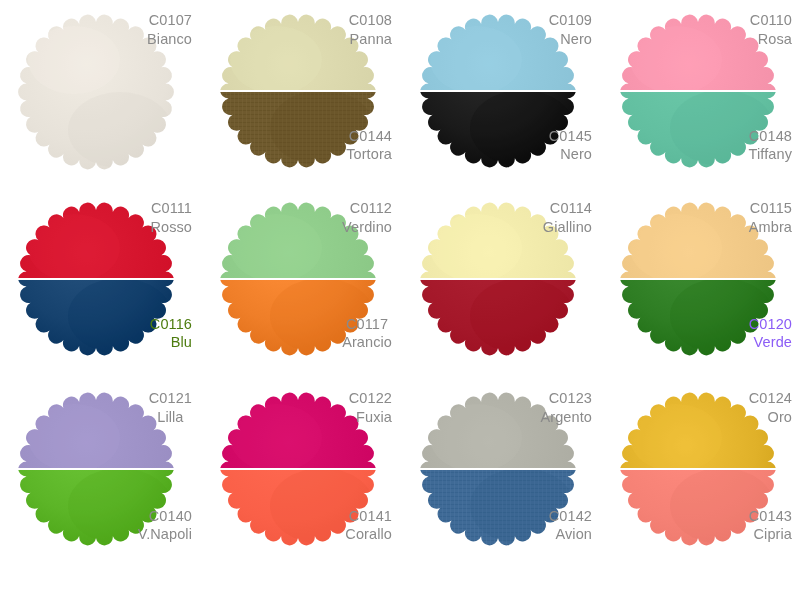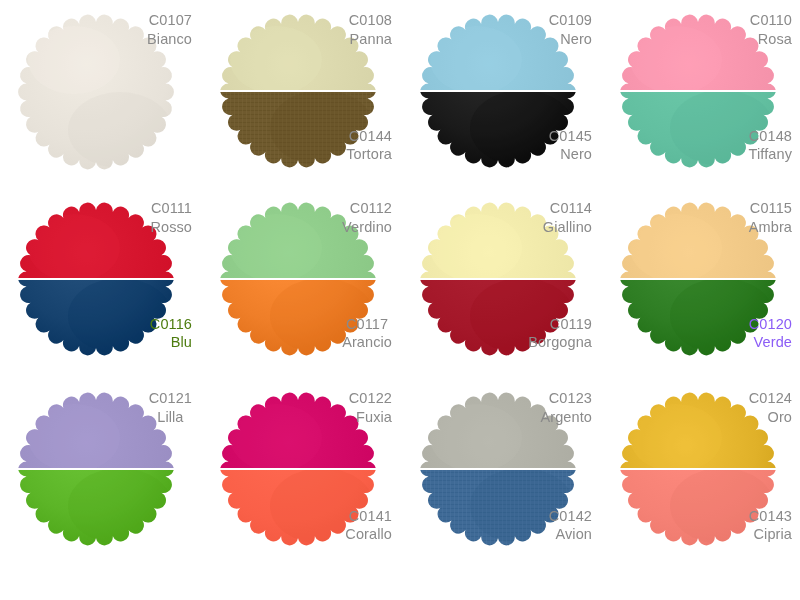--- a/index.html
+++ b/index.html
@@ -415,24 +415,20 @@
        <g clip-path="url(#c12)">
          <ellipse cx="58" cy="48" rx="46" ry="34" fill="#b22537" opacity="0.30"></ellipse>
          <ellipse cx="104" cy="118" rx="52" ry="38" fill="#940719" opacity="0.22"></ellipse>
        </g>
      </svg>
         </div>
       <div class="label top-label" style="color: rgb(138, 138, 138);">
         <span class="code">C0114</span>
         <span class="name">Giallino</span>
       </div>
-      <div class="label bottom-label" style="color: rgb(138, 138, 138);">
-        <span class="code">C0119</span>
-        <span class="name">Borgogna</span>
-      </div>
     </div>
 
     <div class="cell col4 row2">
       <div class="doily top">
           <svg viewBox="0 0 160 160" xmlns="http://www.w3.org/2000/svg" aria-hidden="true">
        <defs>
          <radialGradient id="t13" cx="44%" cy="32%" r="82%">
          <stop offset="0%" stop-color="#f8d08e"></stop>
          <stop offset="64%" stop-color="#eec684"></stop>
          <stop offset="100%" stop-color="#e4bc7a"></stop>
@@ -512,20 +508,24 @@
        <path d="M 80.00 10.00 A 5.24 5.24 0 0 1 96.75 12.03 A 5.24 5.24 0 0 1 112.53 18.02 A 5.24 5.24 0 0 1 126.42 27.60 A 5.24 5.24 0 0 1 137.61 40.24 A 5.24 5.24 0 0 1 145.45 55.18 A 5.24 5.24 0 0 1 149.49 71.56 A 5.24 5.24 0 0 1 149.49 88.44 A 5.24 5.24 0 0 1 145.45 104.82 A 5.24 5.24 0 0 1 137.61 119.76 A 5.24 5.24 0 0 1 126.42 132.40 A 5.24 5.24 0 0 1 112.53 141.98 A 5.24 5.24 0 0 1 96.75 147.97 A 5.24 5.24 0 0 1 80.00 150.00 A 5.24 5.24 0 0 1 63.25 147.97 A 5.24 5.24 0 0 1 47.47 141.98 A 5.24 5.24 0 0 1 33.58 132.40 A 5.24 5.24 0 0 1 22.39 119.76 A 5.24 5.24 0 0 1 14.55 104.82 A 5.24 5.24 0 0 1 10.51 88.44 A 5.24 5.24 0 0 1 10.51 71.56 A 5.24 5.24 0 0 1 14.55 55.18 A 5.24 5.24 0 0 1 22.39 40.24 A 5.24 5.24 0 0 1 33.58 27.60 A 5.24 5.24 0 0 1 47.47 18.02 A 5.24 5.24 0 0 1 63.25 12.03 A 5.24 5.24 0 0 1 80.00 10.00 Z" fill="url(#t16)"></path>
        <g clip-path="url(#c16)">
          <ellipse cx="58" cy="48" rx="46" ry="34" fill="#6ac335" opacity="0.30"></ellipse>
          <ellipse cx="104" cy="118" rx="52" ry="38" fill="#4ca517" opacity="0.22"></ellipse>
        </g>
      </svg>
         </div>
       <div class="label top-label" style="color: rgb(138, 138, 138); text-align: center;">
         <span class="code">C0121</span>
         <span class="name">Lilla</span>
+      </div>
+      <div class="label bottom-label" style="color: rgb(138, 138, 138);">
+        <span class="code">C0140</span>
+        <span class="name">V.Napoli</span>
       </div>
     </div>
 
     <div class="cell col2 row3">
       <div class="doily top">
           <svg viewBox="0 0 160 160" xmlns="http://www.w3.org/2000/svg" aria-hidden="true">
        <defs>
          <radialGradient id="t17" cx="44%" cy="32%" r="82%">
          <stop offset="0%" stop-color="#d90f6d"></stop>
          <stop offset="64%" stop-color="#cf0563"></stop>

